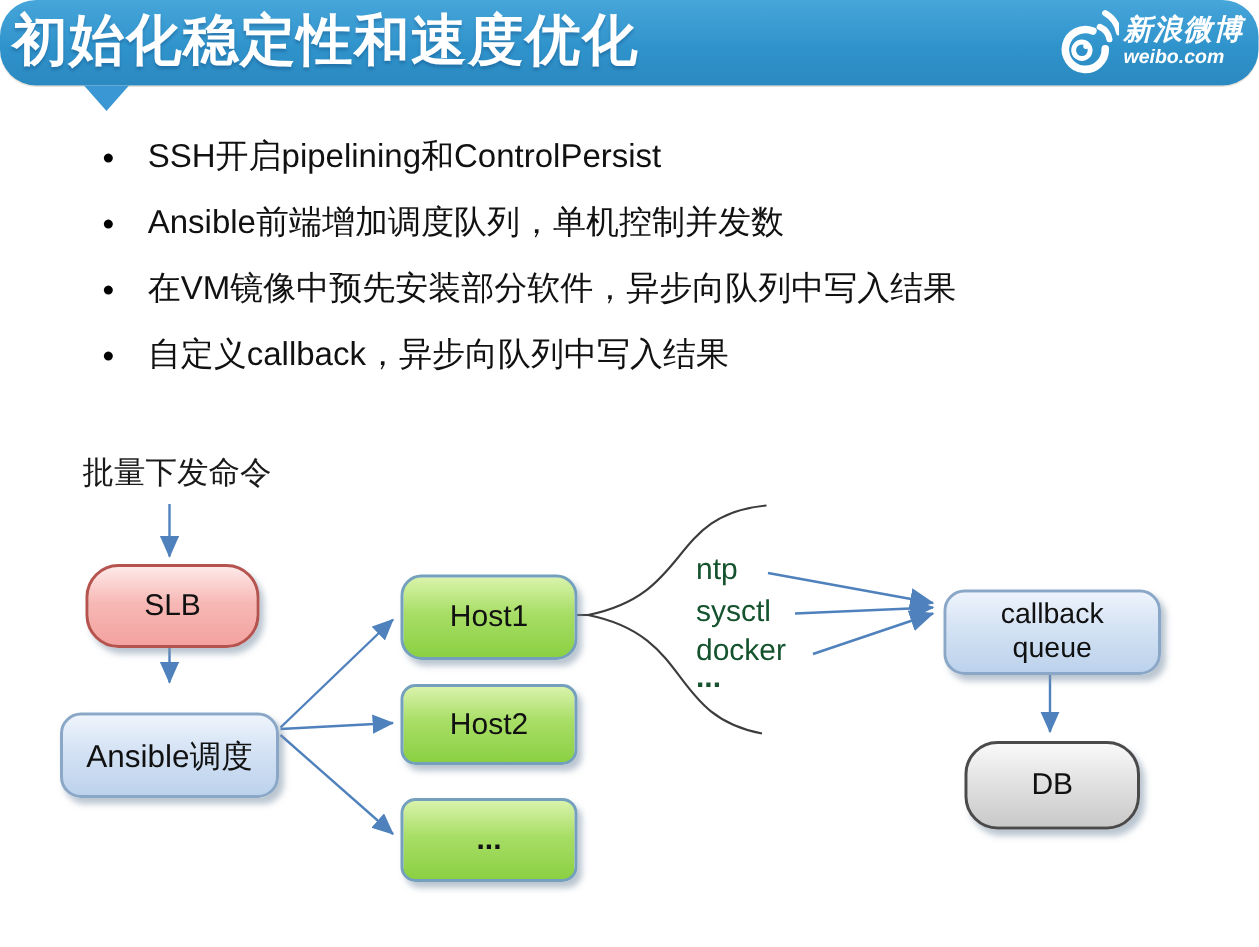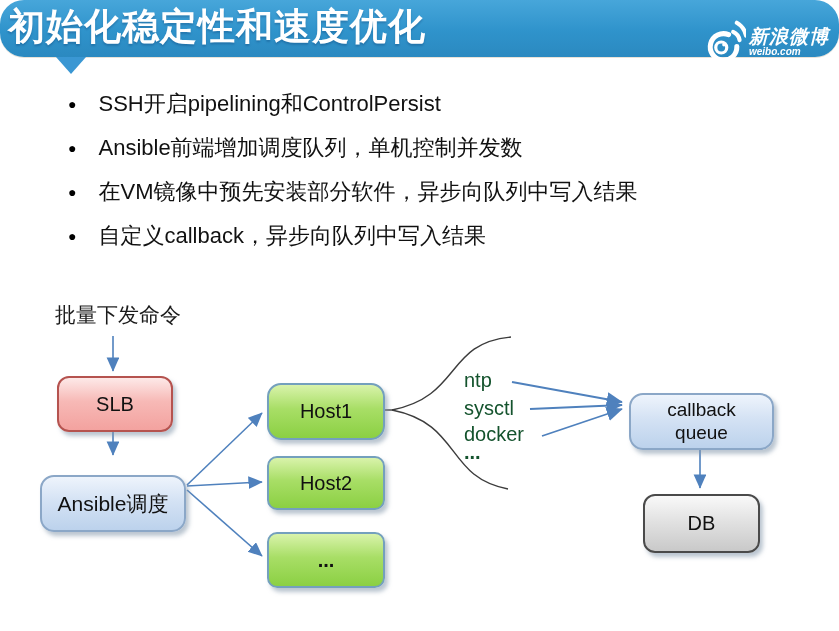--- a/index.html
+++ b/index.html
@@ -19,41 +19,41 @@
   .title{
     position:absolute;left:8px;top:2px;margin:0;
     font-size:37px;font-weight:800;color:#ffffff;letter-spacing:1px;
     text-shadow:0 2px 2px rgba(0,40,90,.25);white-space:nowrap;
   }
   .header-tab{
     position:absolute;left:56px;top:57px;width:0;height:0;
     border-left:15px solid transparent;border-right:15px solid transparent;
     border-top:17px solid #3a97d3;
   }
-  .logo{position:absolute;right:10px;top:17px;display:flex;align-items:center;gap:3px;}
+  .logo{position:absolute;right:10px;top:3px;display:flex;align-items:center;gap:3px;}
   .logo svg{display:block;}
   .logo-text{display:flex;flex-direction:column;line-height:1.05;color:#fff;font-style:italic;}
   .logo-brand{font-size:19px;font-weight:700;letter-spacing:1px;}
-  .logo-domain{font-size:10px;font-weight:700;}
+  .logo-domain{font-size:13px;font-weight:700;}
 
   
   .bullets{position:absolute;left:68px;top:90px;margin:0;padding:0;list-style:none;}
   .bullets li{
     display:flex;align-items:flex-start;gap:22px;
     font-size:22px;color:#111;line-height:28px;margin-bottom:16px;white-space:nowrap;
   }
   .dot{font-size:14px;line-height:28px;color:#000;}
 
   
   .overlay{position:absolute;left:0;top:0;width:839px;height:631px;pointer-events:none;}
   .flow-label{position:absolute;left:55px;top:301px;font-size:21px;color:#1a1a1a;}
   .node{
     position:absolute;display:flex;align-items:center;justify-content:center;
     text-align:center;font-size:20px;color:#111;
-    border-radius:12px;box-shadow:3px 4px 4px rgba(130,150,170,.55);
+    border-radius:22px;box-shadow:3px 4px 4px rgba(130,150,170,.55);
   }
   .node.pink{
     background:linear-gradient(180deg,#fde9e8 0%,#f7b9b6 45%,#f3a29f 100%);
     border:2px solid #b5534f;
   }
   .node.blue{
     background:linear-gradient(180deg,#eef4fc 0%,#d4e2f4 45%,#bcd2ec 100%);
     border:2px solid #8ba7c7;border-radius:14px;margin-top:16px;
   }
   .node.green{

